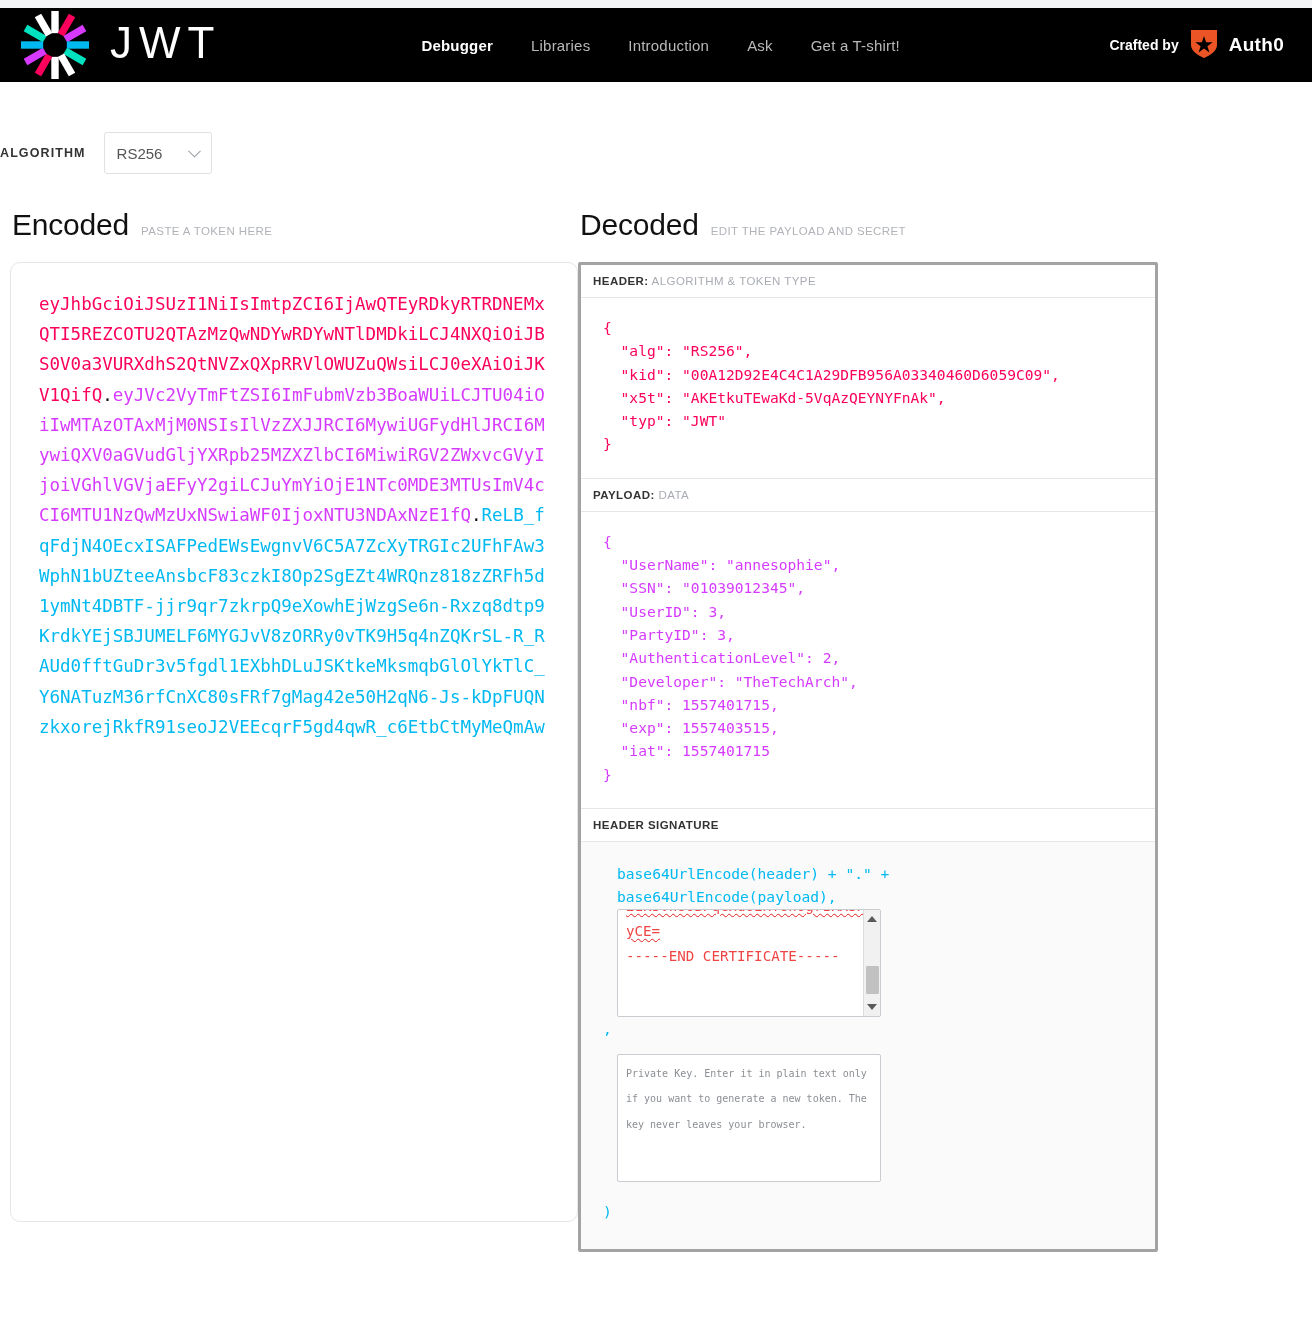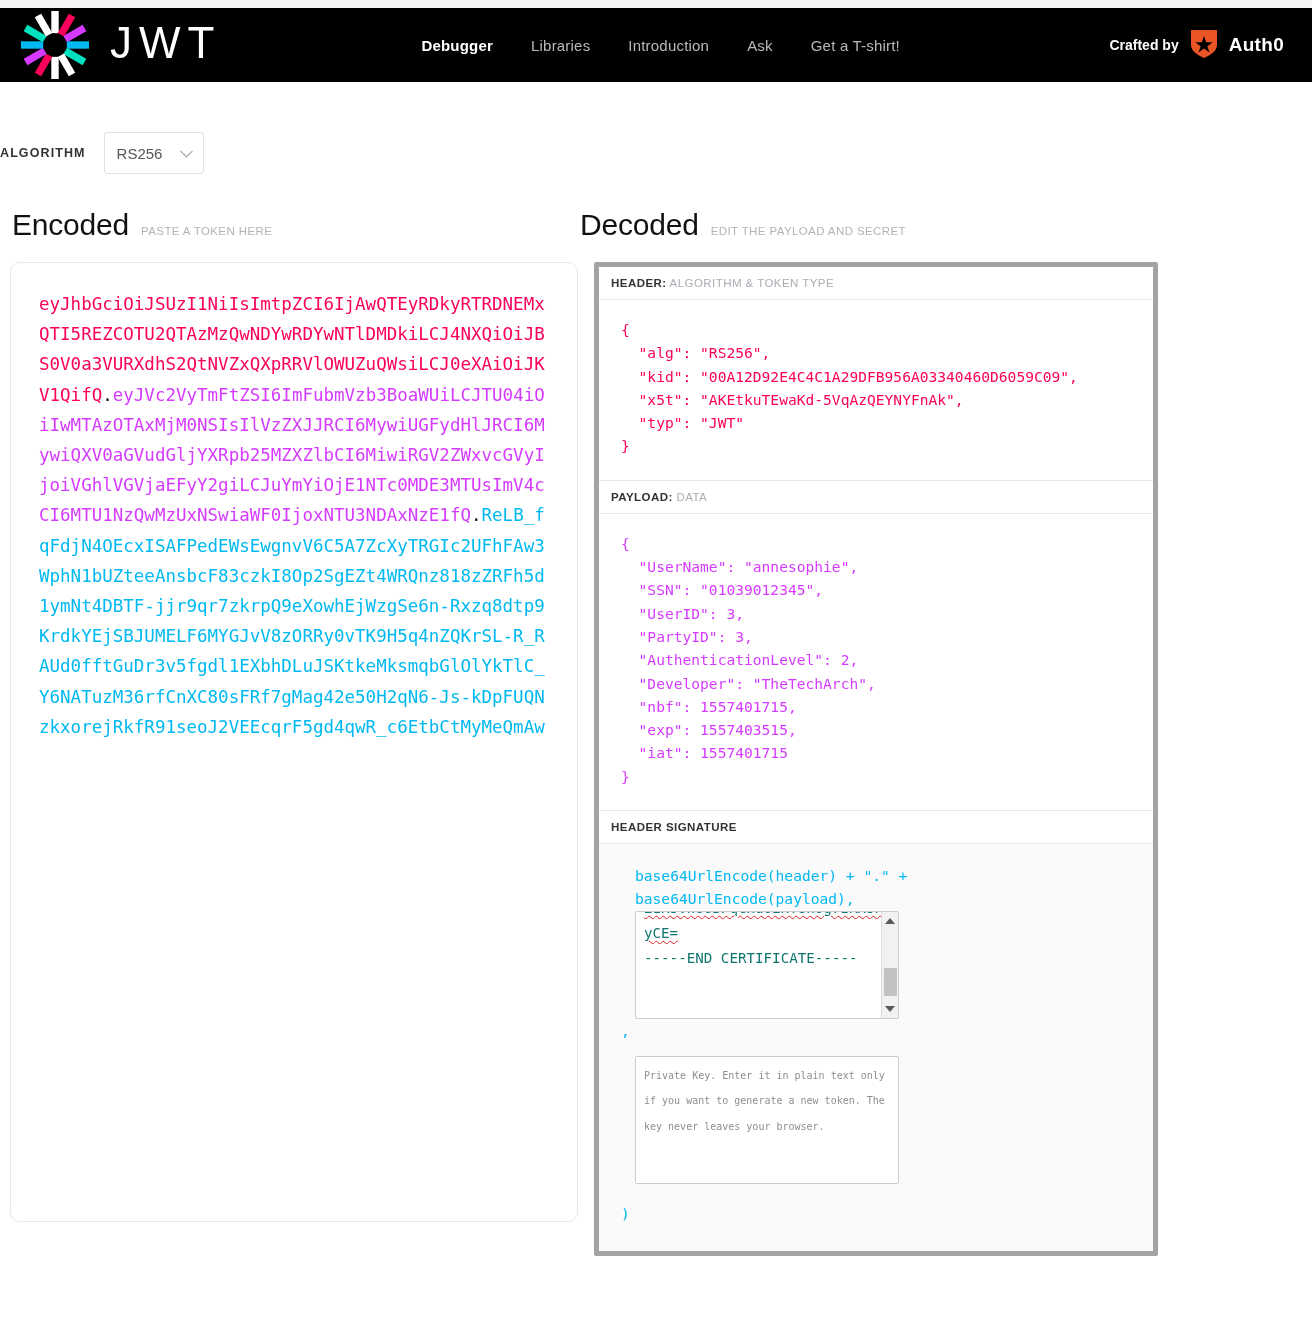--- a/index.html
+++ b/index.html
@@ -67,21 +67,21 @@
     gap: 18px;
     margin-top: 50px;
   }
   .algo-label {
     font-size: 12.5px;
     font-weight: bold;
     letter-spacing: 1.1px;
     color: #333;
   }
   .algo-select {
-    width: 100px;
+    width: 108px;
     height: 42px;
     border: 1px solid #dfe1e5;
     border-radius: 3px;
     background: #fff;
     display: flex;
     align-items: center;
     padding: 0 12px;
     font-size: 15px;
     color: #555;
     position: relative;
@@ -140,25 +140,24 @@
     white-space: pre-wrap;
   }
   .seg-header { color: #fb015b; }
   .seg-dot    { color: #111; }
   .seg-payload{ color: #d63aff; }
   .seg-sig    { color: #00b9f1; }
 
   
   .dec-stack {
     margin-top: 20px;
-    border: 5px solid #a3a3a3;
+    border: 3px solid #a3a3a3;
     border-radius: 2px;
     background: #fff;
     overflow: hidden;
-    margin-left: 16px;
   }
   .dec-label {
     padding: 10px 12px;
     font-size: 11.5px;
     letter-spacing: .45px;
     border-bottom: 1px solid #e4e6e9;
     background: #fff;
   }
   .dec-label b { color: #333; font-weight: bold; }
   .dec-label span { color: #a9adb3; }
@@ -190,21 +189,21 @@
     height: 108px;
     border: 1px solid #c9ccd1;
     border-radius: 2px;
     background: #fff;
     overflow: hidden;
     position: relative;
     font-family: "DejaVu Sans Mono", monospace;
     font-size: 14.2px;
     line-height: 25px;
     padding: 4px 8px;
-    color: #0f766e;
+    color: #ef4444;
     resize: none;
     display: block;
   }
   .key-area-wrap { position: relative; display: inline-block; vertical-align: top; }
   .pub-text { position: relative; top: -20px; }
   .squiggle {
     text-decoration: underline;
     text-decoration-style: wavy;
     text-decoration-color: #e02020;
     text-decoration-thickness: 1px;

